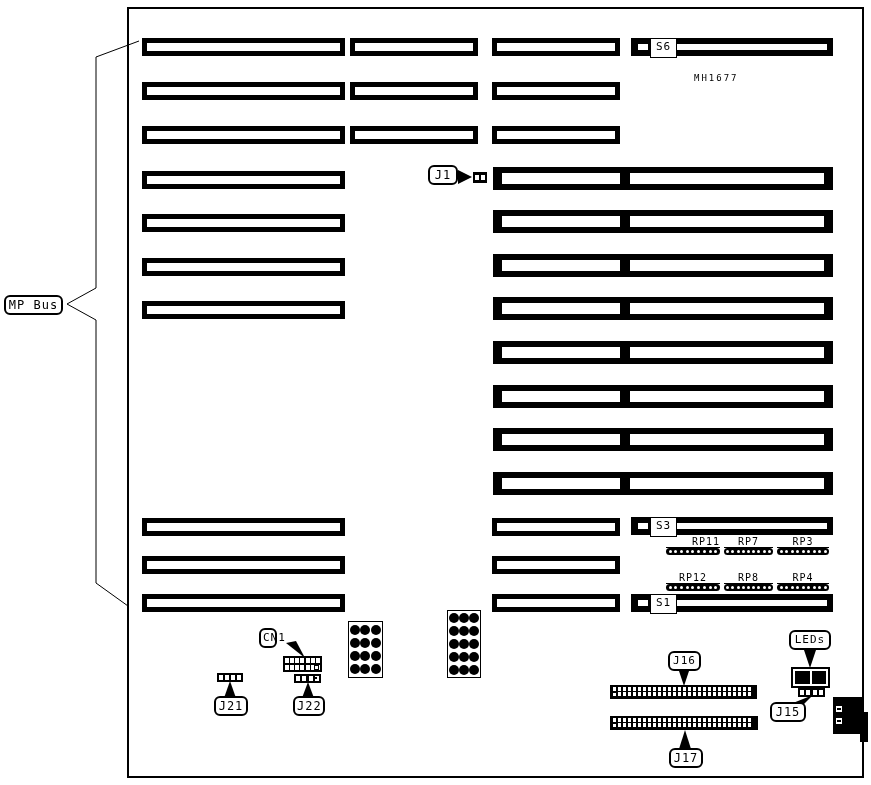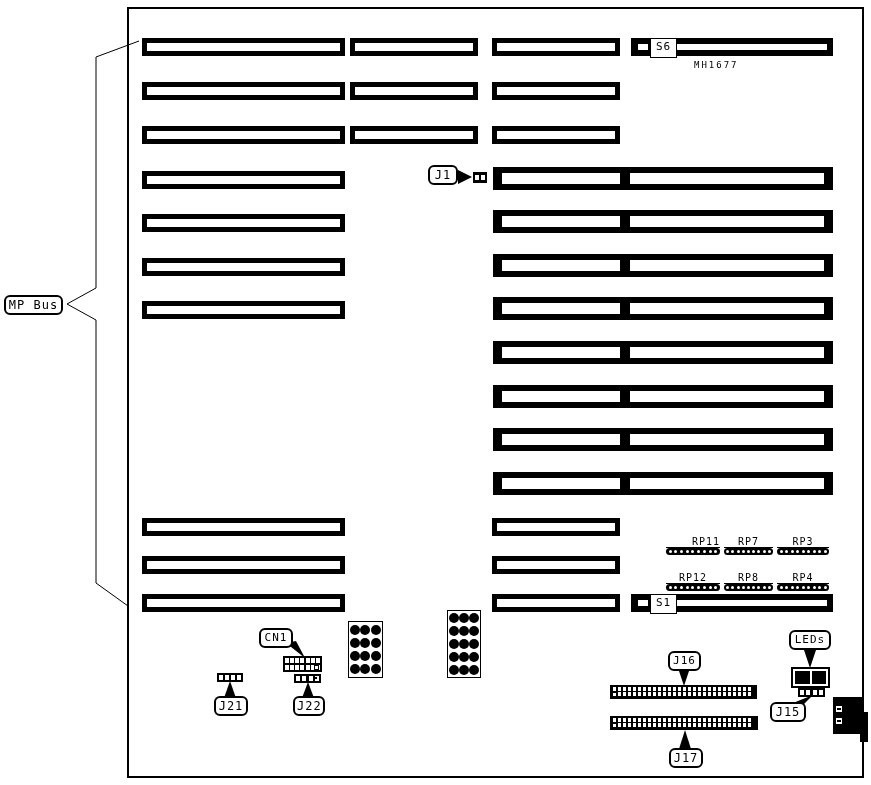--- a/index.html
+++ b/index.html
@@ -65,21 +65,21 @@
     <polygon points="224,698 236,698 230,681" fill="#000"></polygon>
     <polygon points="302,698 314,698 308,682" fill="#000"></polygon>
     <polygon points="678,668 690,668 684,686" fill="#000"></polygon>
     <polygon points="679,749 691,749 685,730" fill="#000"></polygon>
     <polygon points="804,650 816,650 810,668" fill="#000"></polygon>
     <polygon points="793,703 800,708 813,695" fill="#000"></polygon>
   </svg>
 
   <div class="abs callout" style="left:4px;top:295px;width:59px;">MP Bus</div>
 
-  <div class="abs small-text" style="left:694px;top:60px;">MH1677</div>
+  <div class="abs small-text" style="left:694px;top:73px;">MH1677</div>
 
   <div class="abs slot" style="left:142px;top:38px;width:203px;"></div>
   <div class="abs slot" style="left:142px;top:82px;width:203px;"></div>
   <div class="abs slot" style="left:142px;top:126px;width:203px;"></div>
   <div class="abs slot" style="left:142px;top:171px;width:203px;"></div>
   <div class="abs slot" style="left:142px;top:214px;width:203px;"></div>
   <div class="abs slot" style="left:142px;top:258px;width:203px;"></div>
   <div class="abs slot" style="left:142px;top:301px;width:203px;"></div>
   <div class="abs slot" style="left:142px;top:518px;width:203px;"></div>
   <div class="abs slot" style="left:142px;top:556px;width:203px;"></div>
@@ -127,20 +127,25 @@
   <div class="abs lslot" style="left:493px;top:472px;width:340px;">
       <span class="seg a"></span>
       <span class="seg b"></span>
     </div>
 
   <div class="abs sslot" style="left:631px;top:38px;width:202px;">
     <span class="dash"></span>
       <span class="s-label">S6</span>
       <span class="inner"></span>
   </div>
+  <div class="abs sslot" style="left:631px;top:517px;width:202px;">
+    <span class="dash"></span>
+      <span class="s-label">S3</span>
+      <span class="inner"></span>
+  </div>
   <div class="abs sslot" style="left:631px;top:594px;width:202px;padding-left:21px;">
     <span class="dash"></span>
       <span class="s-label">S1</span>
       <span class="inner"></span>
   </div>
 
   <div class="abs rp" style="left:666px;top:536px;width:54px;text-align:right;">RP11</div>
   <div class="abs rp" style="left:724px;top:536px;width:49px;">RP7</div>
   <div class="abs rp" style="left:777px;top:536px;width:52px;">RP3</div>
   <div class="abs pill" style="left:666px;top:548px;width:54px;">
@@ -213,21 +218,21 @@
       <i></i>
       <i></i>
     </div>
 
   <div class="abs callout" style="left:428px;top:165px;width:30px;">J1</div>
   <div class="abs pinrow" style="left:473px;top:172px;width:14px;height:11px;">
       <i></i>
       <i></i>
     </div>
 
-  <div class="abs callout" style="left:259px;top:628px;width:34px;font-size:11px;">CN1</div>
+  <div class="abs callout" style="left:259px;top:628px;width:18px;font-size:11px;">CN1</div>
   <div class="abs grid2x7" style="left:283px;top:656px;width:39px;height:16px;">
       <i></i>
       <i></i>
       <i></i>
       <i></i>
       <i></i>
       <i></i>
       <i></i>
       <i></i>
       <i></i>

